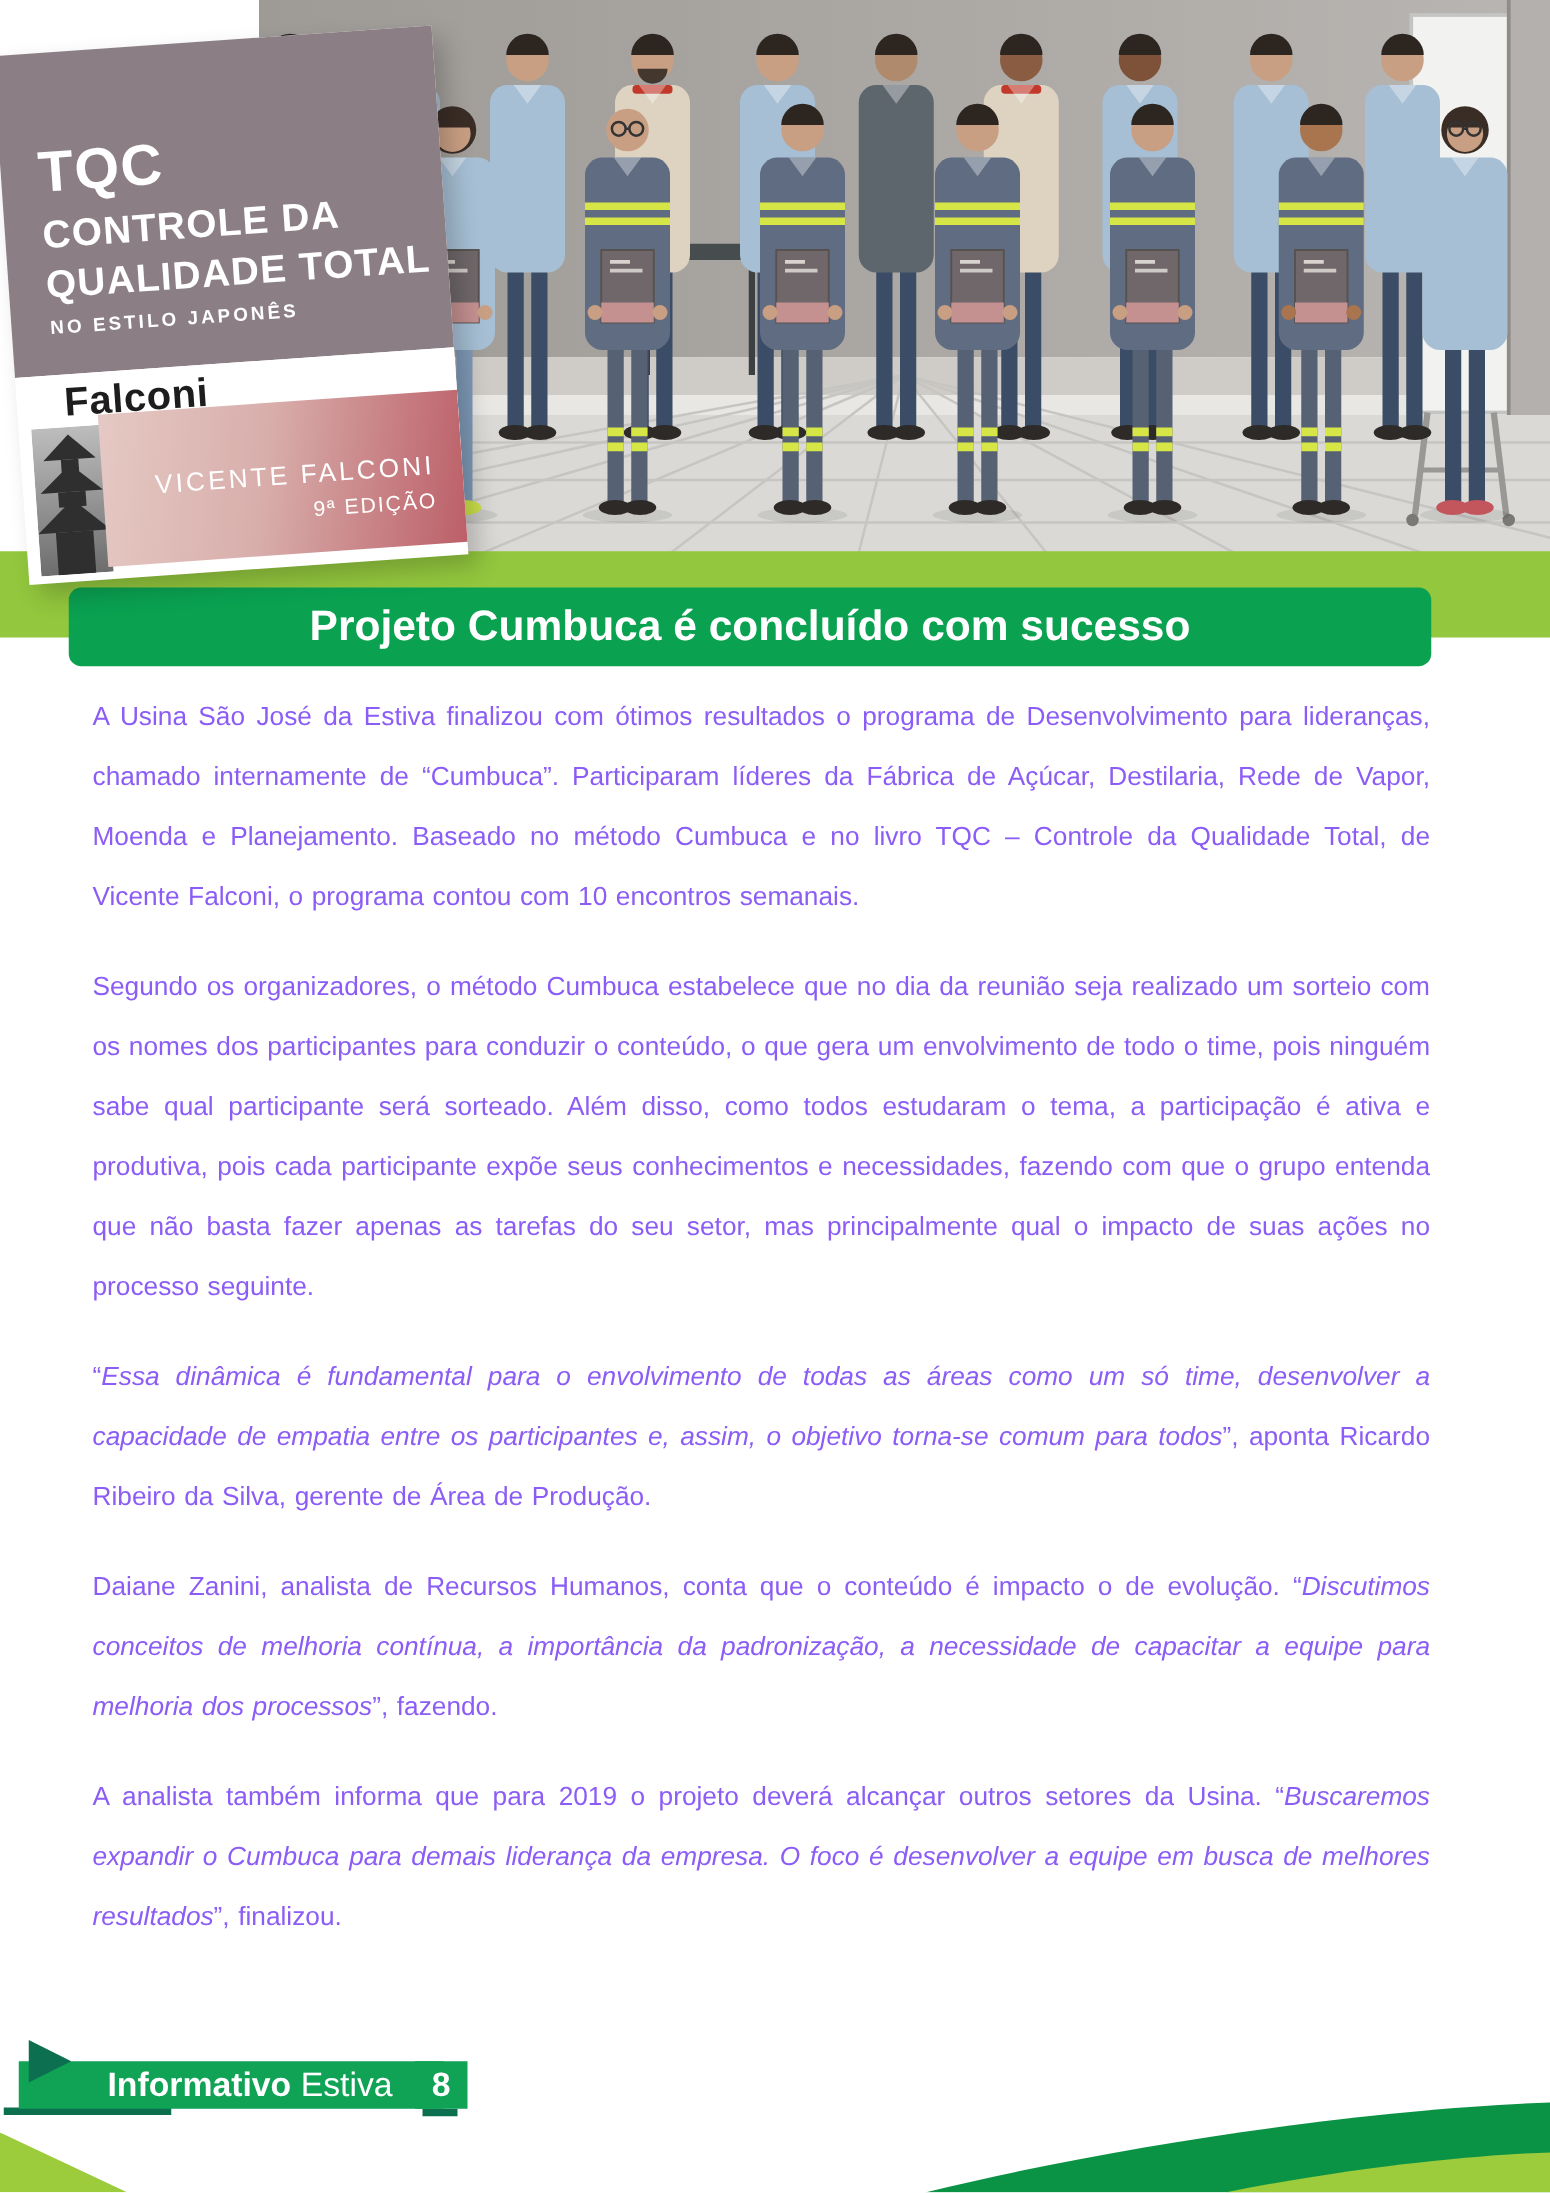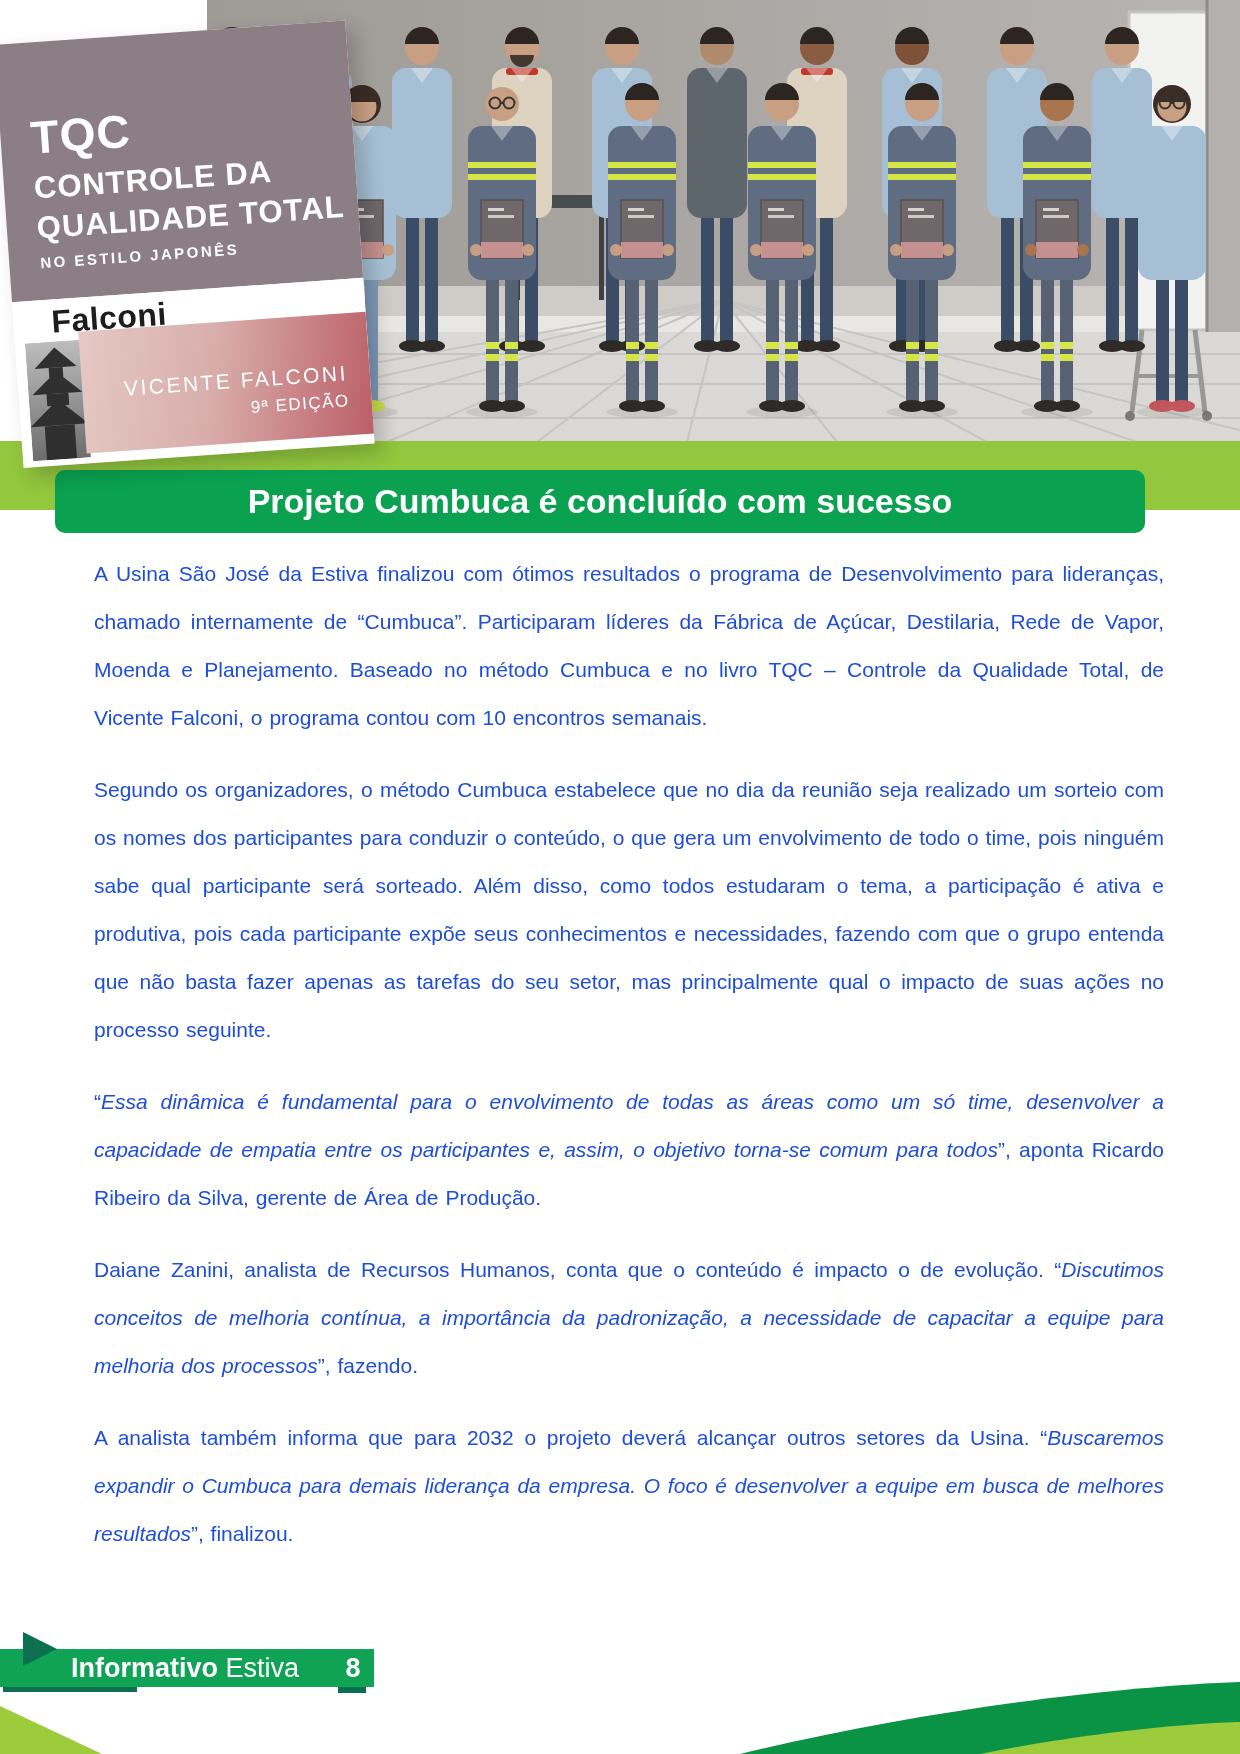--- a/index.html
+++ b/index.html
@@ -33,29 +33,29 @@
   .book-pink .author{position:absolute;right:22px;top:48px;font-size:21px;letter-spacing:2.5px;}
   .book-pink .edition{position:absolute;right:22px;top:78px;font-size:17px;letter-spacing:1.5px;}
   
   .band{position:absolute;left:0;top:441px;width:1240px;height:69px;background:var(--green-light,#93c73e);z-index:3;}
   .title-pill{
     position:absolute;left:55px;top:470px;width:1090px;height:63px;border-radius:10px;
     background:var(--green-pill,#0aa151);z-index:4;
     color:#fff;font-size:34px;font-weight:700;text-align:center;line-height:63px;
   }
   
-  .article{position:absolute;left:94px;top:550px;width:1070px;color:#1d4ed8;z-index:2;}
+  .article{position:absolute;left:74px;top:550px;width:1070px;color:#8b5cf6;z-index:2;}
   .article p{
     margin:0 0 24px 0;font-size:21px;line-height:48px;text-align:justify;
     word-spacing:1px;
   }
   .article .it{font-style:italic;}
   
   .footer-bar{
-    position:absolute;left:0;top:1649px;width:340px;height:38px;background:var(--green-footer,#10a356);
+    position:absolute;left:15px;top:1649px;width:340px;height:38px;background:var(--green-footer,#10a356);
     color:#fff;font-size:27px;line-height:38px;text-align:center;z-index:6;padding-left:30px;box-sizing:border-box;
   }
   .footer-bar b{font-weight:700;}
   .footer-underbar{position:absolute;left:3px;top:1686px;width:134px;height:6px;background:var(--green-dark,#0c6f4f);z-index:5;}
   .footer-triangle{
     position:absolute;left:23px;top:1632px;width:0;height:0;z-index:7;
     border-top:17px solid transparent;border-bottom:17px solid transparent;
     border-left:34px solid var(--green-dark,#0c6f4f);
   }
   .page-badge{
@@ -447,21 +447,21 @@
 </div>
 
 <div class="band"></div>
 <div class="title-pill">Projeto Cumbuca é concluído com sucesso</div>
 
 <div class="article" id="article">
     <p><span>A Usina São José da Estiva finalizou com ótimos resultados o programa de Desenvolvimento para lideranças, chamado internamente de “Cumbuca”. Participaram líderes da Fábrica de Açúcar, Destilaria, Rede de Vapor, Moenda e Planejamento. Baseado no método Cumbuca e no livro TQC – Controle da Qualidade Total, de Vicente Falconi, o programa contou com 10 encontros semanais.</span></p>
     <p><span>Segundo os organizadores, o método Cumbuca estabelece que no dia da reunião seja realizado um sorteio com os nomes dos participantes para conduzir o conteúdo, o que gera um envolvimento de todo o time, pois ninguém sabe qual participante será sorteado. Além disso, como todos estudaram o tema, a participação é ativa e produtiva, pois cada participante expõe seus conhecimentos e necessidades, fazendo com que o grupo entenda que não basta fazer apenas as tarefas do seu setor, mas principalmente qual o impacto de suas ações no processo seguinte.</span></p>
     <p><span> “</span><span class="it">Essa dinâmica é fundamental para o envolvimento de todas as áreas como um só time, desenvolver a capacidade de empatia entre os participantes e, assim, o objetivo torna-se comum para todos</span><span>”, aponta Ricardo Ribeiro da Silva, gerente de Área de Produção.</span></p>
     <p><span>Daiane Zanini, analista de Recursos Humanos, conta que o conteúdo é impacto o de evolução. “</span><span class="it">Discutimos conceitos de melhoria contínua, a importância da padronização, a necessidade de capacitar a equipe para melhoria dos processos</span><span>”, fazendo.</span></p>
-    <p><span> A analista também informa que para 2032 o projeto deverá alcançar outros setores da Usina. “</span><span class="it">Buscaremos expandir o Cumbuca para demais liderança da empresa. O foco é desenvolver a equipe em busca de melhores resultados</span><span>”, finalizou.</span></p>
+    <p><span> A analista também informa que para 2019 o projeto deverá alcançar outros setores da Usina. “</span><span class="it">Buscaremos expandir o Cumbuca para demais liderança da empresa. O foco é desenvolver a equipe em busca de melhores resultados</span><span>”, finalizou.</span></p>
   </div>
 
 <div class="footer-triangle"></div>
 <div class="footer-underbar"></div>
 <div class="footer-bar">
   <b>Informativo</b>&nbsp;<span>Estiva</span>
 </div>
 <div class="page-badge">8</div>
 <div class="page-underbar"></div>
 <div class="corner-wedge"></div>

